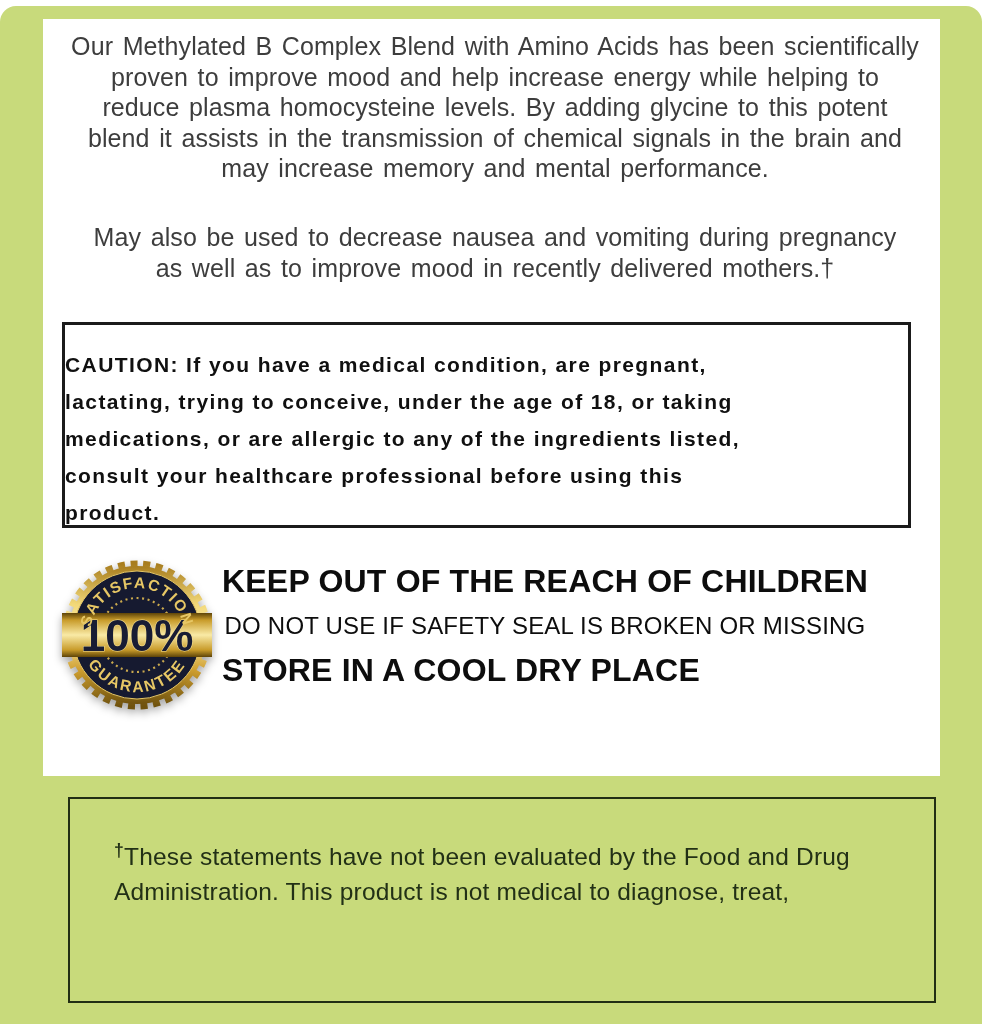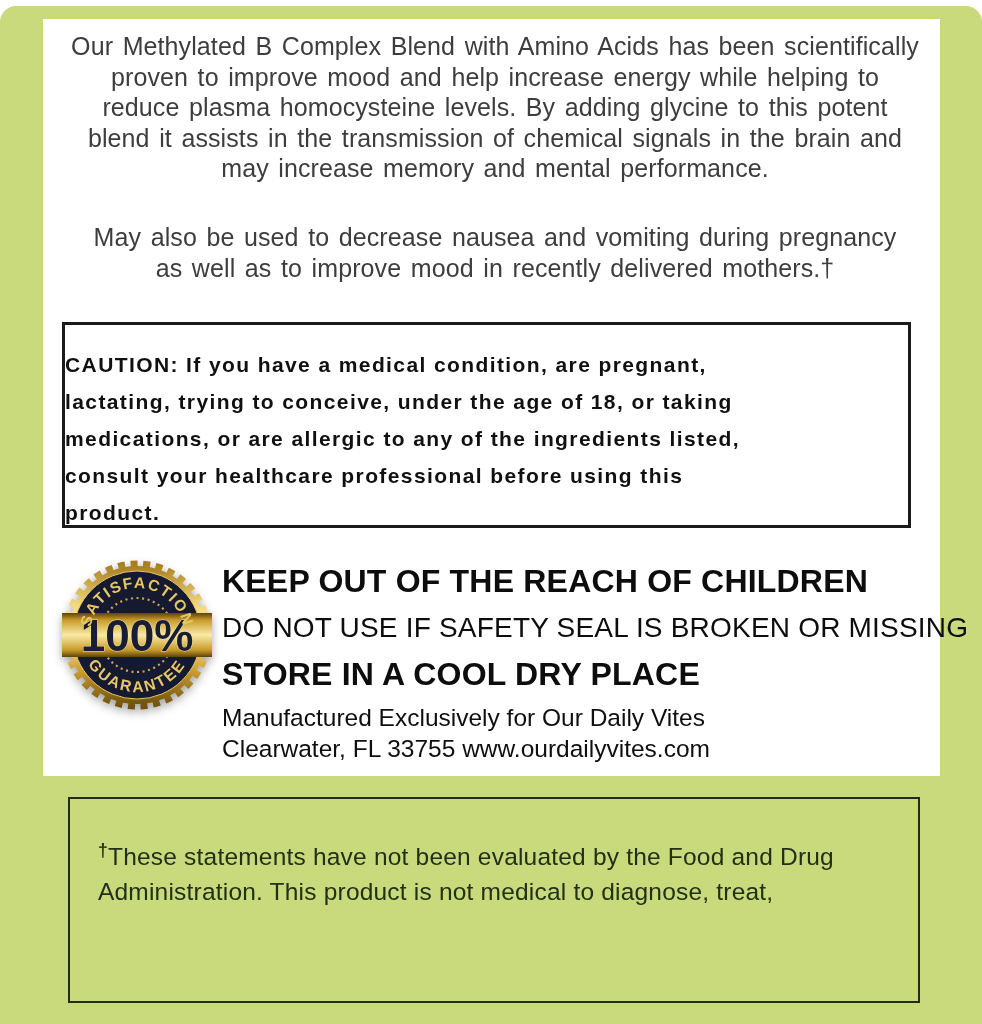--- a/index.html
+++ b/index.html
@@ -83,21 +83,21 @@
 
   
   .warnings {
     position: absolute;
     left: 179px;           
     top: 544px;            
     color: #0d0d0d;
     white-space: nowrap;
   }
   .warning-1 { font-size: 32px; font-weight: bold; letter-spacing: 0.2px; }
-  .warning-2 { font-size: 28px; font-weight: normal; margin-top: 12px; letter-spacing: 0.2px; text-align: center; }
+  .warning-2 { font-size: 24px; font-weight: normal; margin-top: 12px; letter-spacing: 0.2px; text-align: center; }
   .warning-3 { font-size: 32px; font-weight: bold; margin-top: 12px; letter-spacing: 0.2px; }
 
   
   .manufacturer {
     position: absolute;
     left: 179px;           
     top: 683px;            
     font-size: 24.5px;
     line-height: 31px;
     color: #0f0f0f;
@@ -105,20 +105,21 @@
   }
 
   
   .disclaimer-box {
     position: absolute;
     left: 68px;            
     top: 791px;            
     width: 848px;          
     height: 202px;
     border: 2px solid #222e14;
+    padding-left: 16px;
   }
   .disclaimer-text {
     margin: 40px 30px 0 28px;
     font-size: 24.5px;
     line-height: 35px;
     color: #223016;
     letter-spacing: 0.2px;
   }
   .disclaimer-text sup {
     font-size: 0.72em;
@@ -206,24 +207,20 @@
           </text>
         </g>
       </svg>
 
       <div class="warnings">
         <div class="warning-1">KEEP OUT OF THE REACH OF CHILDREN</div>
         <div class="warning-2">DO NOT USE IF SAFETY SEAL IS BROKEN OR MISSING</div>
         <div class="warning-3">STORE IN A COOL DRY PLACE</div>
       </div>
 
-      <div class="manufacturer">
-        <div>Manufactured Exclusively for Our Daily Vites</div>
-        <div>Clearwater, FL 33755  www.ourdailyvites.com</div>
-      </div>
 
     </div>
 
     <div class="disclaimer-box">
       <div class="disclaimer-text">
         <div><sup>†</sup><span>These statements have not been evaluated by the Food and Drug</span></div>
         <div>Administration. This product is not medical to diagnose, treat,</div>
       </div>
     </div>
 

